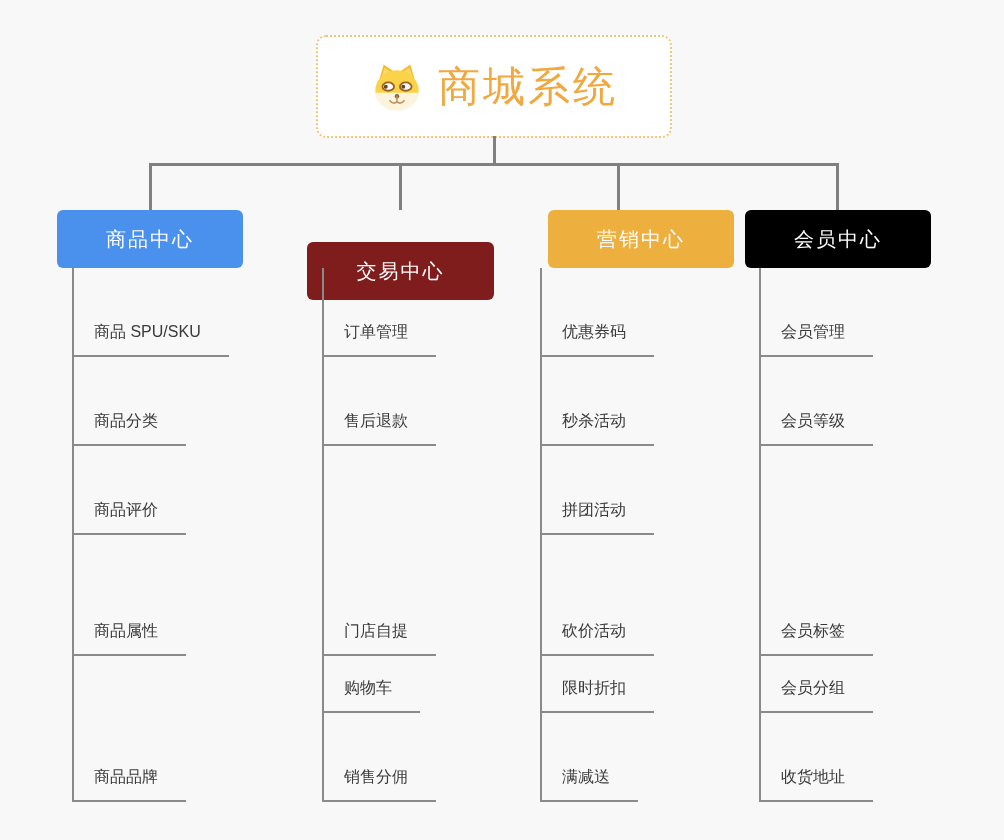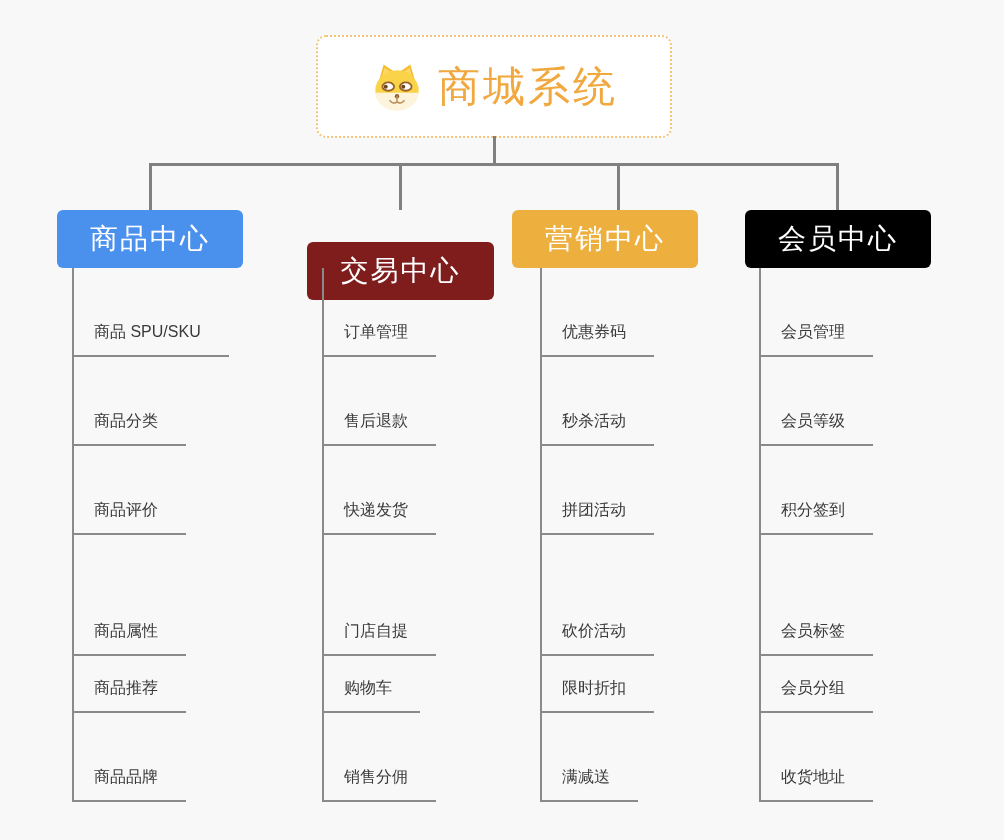--- a/index.html
+++ b/index.html
@@ -36,25 +36,25 @@
   .stub  { left: 493px; top: 136px; width: 3px;  height: 29px; }
   .hbar  { left: 149px; top: 163px; width: 690px; height: 3px; }
   .drop  { top: 165px; width: 3px; height: 45px; }
   .d0 { left: 149px; } .d1 { left: 399px; } .d2 { left: 617px; } .d3 { left: 836px; }
 
   
   .branch-box {
     position: absolute; top: 210px;
     width: 186px; height: 58px;
     border-radius: 6px;
-    color: #ffffff; font-size: 28px; letter-spacing: 2px;
+    color: #ffffff; font-size: 20px; letter-spacing: 2px;
     display: flex; align-items: center; justify-content: center;
     white-space: nowrap;
   }
-  .b0 { left: 57px; } .b1 { left: 307px; width: 187px; } .b2 { left: 512px; } .b3 { left: 745px; }
+  .b0 { left: 57px; } .b1 { left: 307px; width: 187px; } .b2 { left: 548px; } .b3 { left: 745px; }
 
   
   .spine { position: absolute; top: 268px; width: 2px; height: 533px; background: #8a8a8a; }
   .s0 { left: 72px; } .s1 { left: 322px; } .s2 { left: 540px; } .s3 { left: 759px; }
 
   
   .item {
     position: absolute;
     font-size: 16px; line-height: 30px; color: #3a3a3a;
     padding: 0 28px 8px 22px;
@@ -96,43 +96,40 @@
   <div class="conn drop d1"></div>
   <div class="conn drop d2"></div>
   <div class="conn drop d3"></div>
 
   <div class="branch-box b0" style="background-color: rgb(74, 144, 237);">商品中心</div>
   <div class="spine s0"></div>
   <div class="item c0 r0">商品 SPU/SKU</div>
   <div class="item c0 r1">商品分类</div>
   <div class="item c0 r2">商品评价</div>
   <div class="item c0 r3">商品属性</div>
-  <div class="item c0 r4">商品推荐</div>
   <div class="item c0 r5">商品品牌</div>
 
   <div class="branch-box b1" style="background-color: #7f1d1d; margin-top: 32px;">交易中心</div>
   <div class="spine s1"></div>
   <div class="item c1 r0">订单管理</div>
   <div class="item c1 r1">售后退款</div>
-  <div class="item c1 r2">快递发货</div>
   <div class="item c1 r3">门店自提</div>
   <div class="item c1 r4">购物车</div>
   <div class="item c1 r5">销售分佣</div>
 
   <div class="branch-box b2" style="background-color: rgb(237, 176, 63);">营销中心</div>
   <div class="spine s2"></div>
   <div class="item c2 r0">优惠券码</div>
   <div class="item c2 r1">秒杀活动</div>
   <div class="item c2 r2">拼团活动</div>
   <div class="item c2 r3">砍价活动</div>
   <div class="item c2 r4">限时折扣</div>
   <div class="item c2 r5">满减送</div>
 
   <div class="branch-box b3" style="background-color: #000000; text-align: right;">会员中心</div>
   <div class="spine s3"></div>
   <div class="item c3 r0">会员管理</div>
   <div class="item c3 r1">会员等级</div>
-  <div class="item c3 r2">积分签到</div>
   <div class="item c3 r3">会员标签</div>
   <div class="item c3 r4">会员分组</div>
   <div class="item c3 r5">收货地址</div>
 
 </div>
 
 </body></html>

